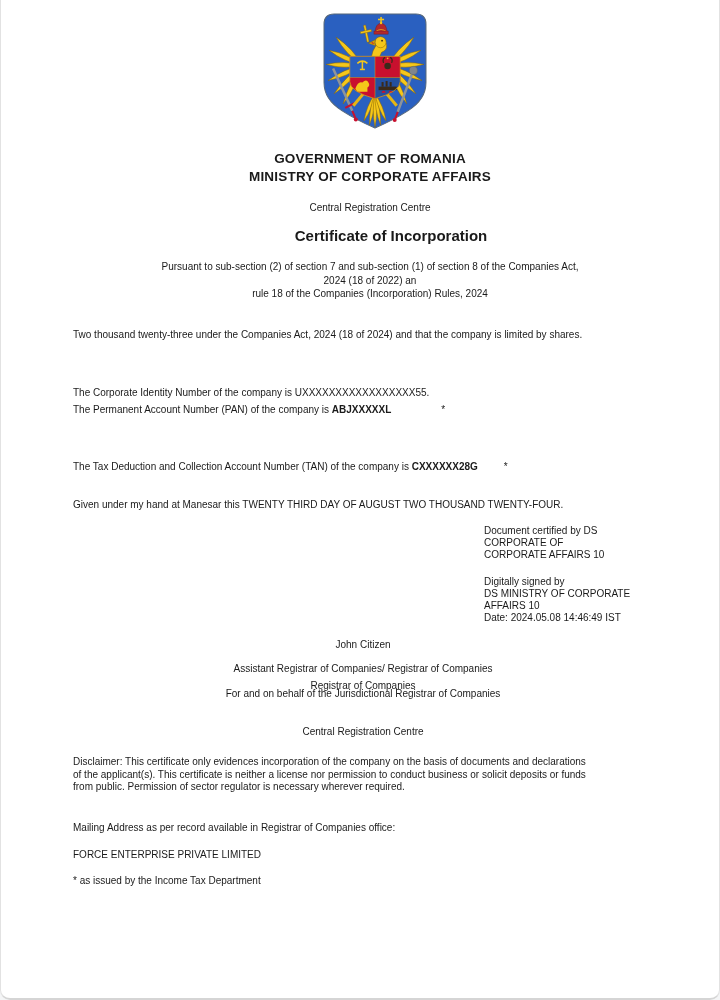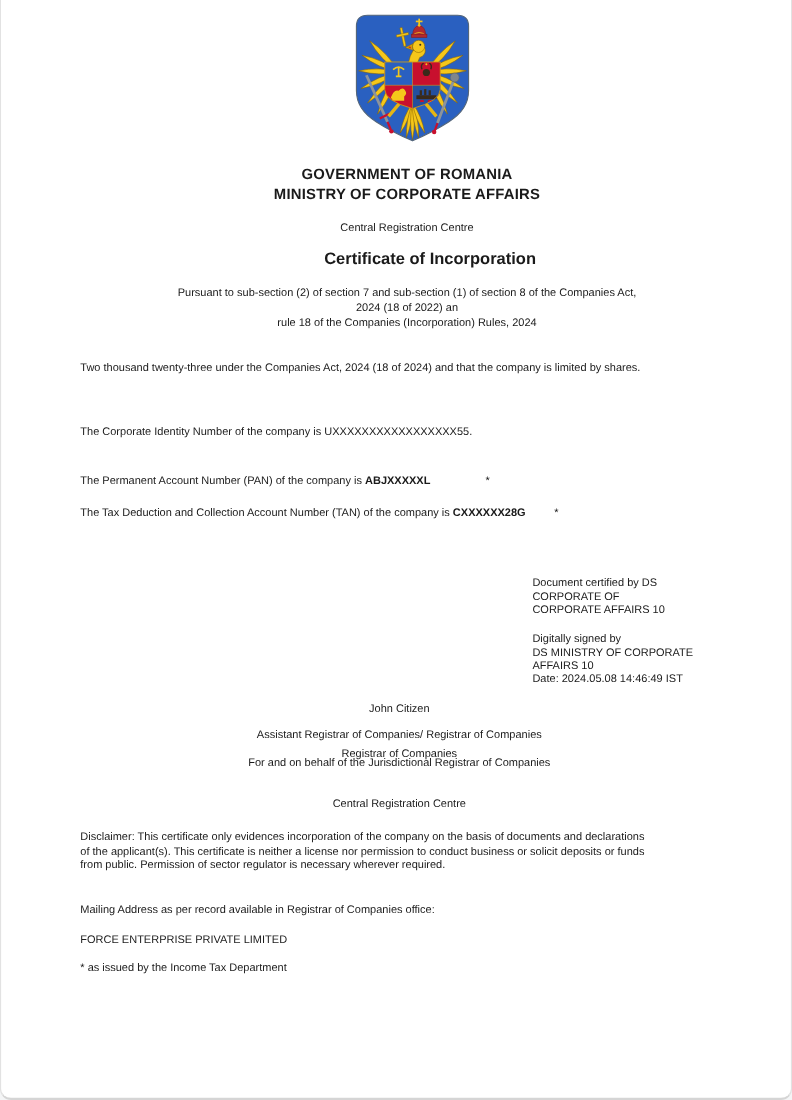--- a/index.html
+++ b/index.html
@@ -154,28 +154,29 @@
   </div>
 
   <div class="abs left-col body-text" style="top:328px;">
     <div class="nowrap">Two thousand twenty-three under the Companies Act, 2024 (18 of 2024) and that the company is limited by shares.</div>
   </div>
 
   <div class="abs left-col body-text nowrap" style="top:386px;">
     <span>The Corporate Identity Number of the company is </span><span>UXXXXXXXXXXXXXXXXX55.</span>
   </div>
 
-  <div class="abs left-col body-text nowrap" style="top:431px;">
+  <div class="abs left-col body-text nowrap" style="top:403px;">
     <span>The Permanent Account Number (PAN) of the company is </span><span class="bold">ABJXXXXXL</span><span class="star-pan">*</span>
   </div>
 
   <div class="abs left-col body-text nowrap" style="top:460px;">
     <span>The Tax Deduction and Collection Account Number (TAN) of the company is </span><span class="bold">CXXXXXX28G</span><span class="star-tan">*</span>
   </div>
 
+  <div class="abs left-col body-text nowrap" style="top:498px;">Given under my hand at Manesar this TWENTY THIRD DAY OF AUGUST TWO THOUSAND TWENTY-FOUR.</div>
 
   <div class="abs sig-block" style="top:525px;">
     <div>Document certified by DS</div>
     <div>CORPORATE OF</div>
     <div>CORPORATE AFFAIRS 10</div>
   </div>
 
   <div class="abs sig-block" style="top:576px;">
     <div>Digitally signed by</div>
     <div>DS MINISTRY OF CORPORATE</div>

